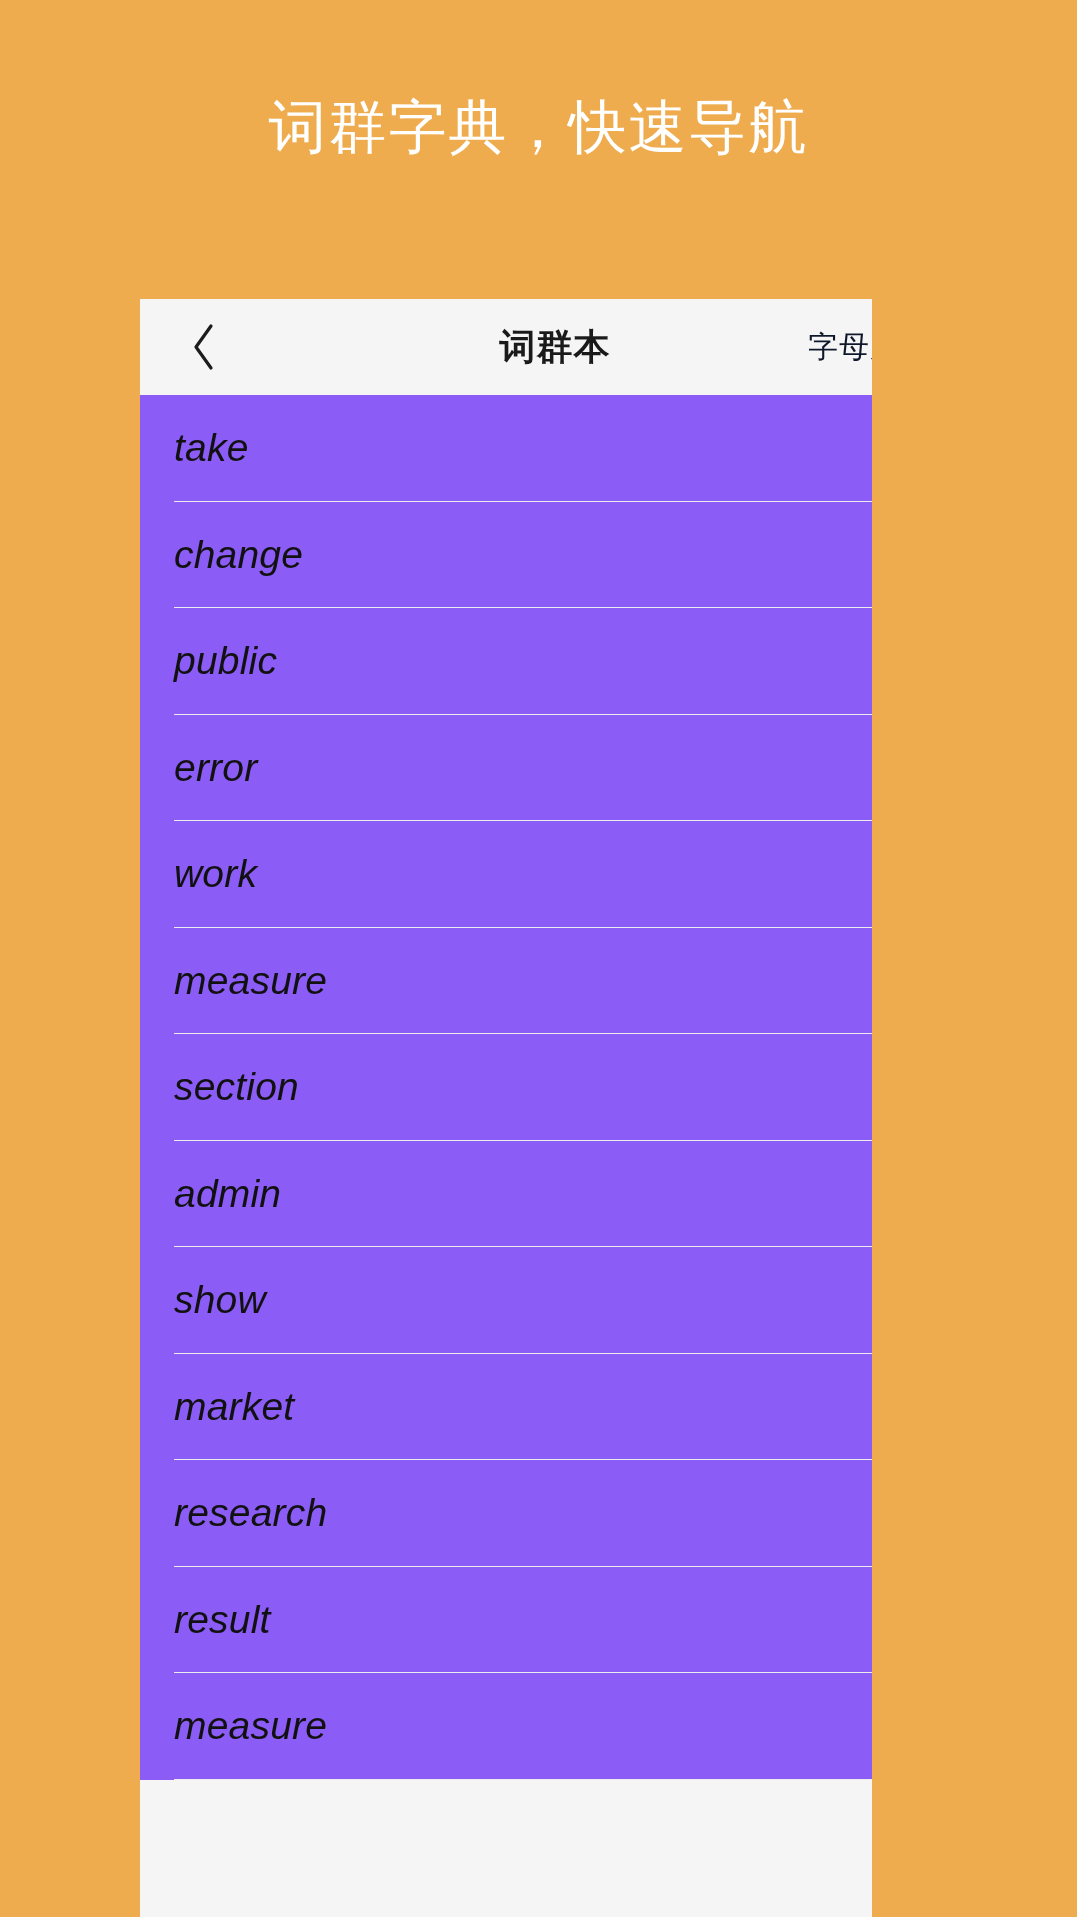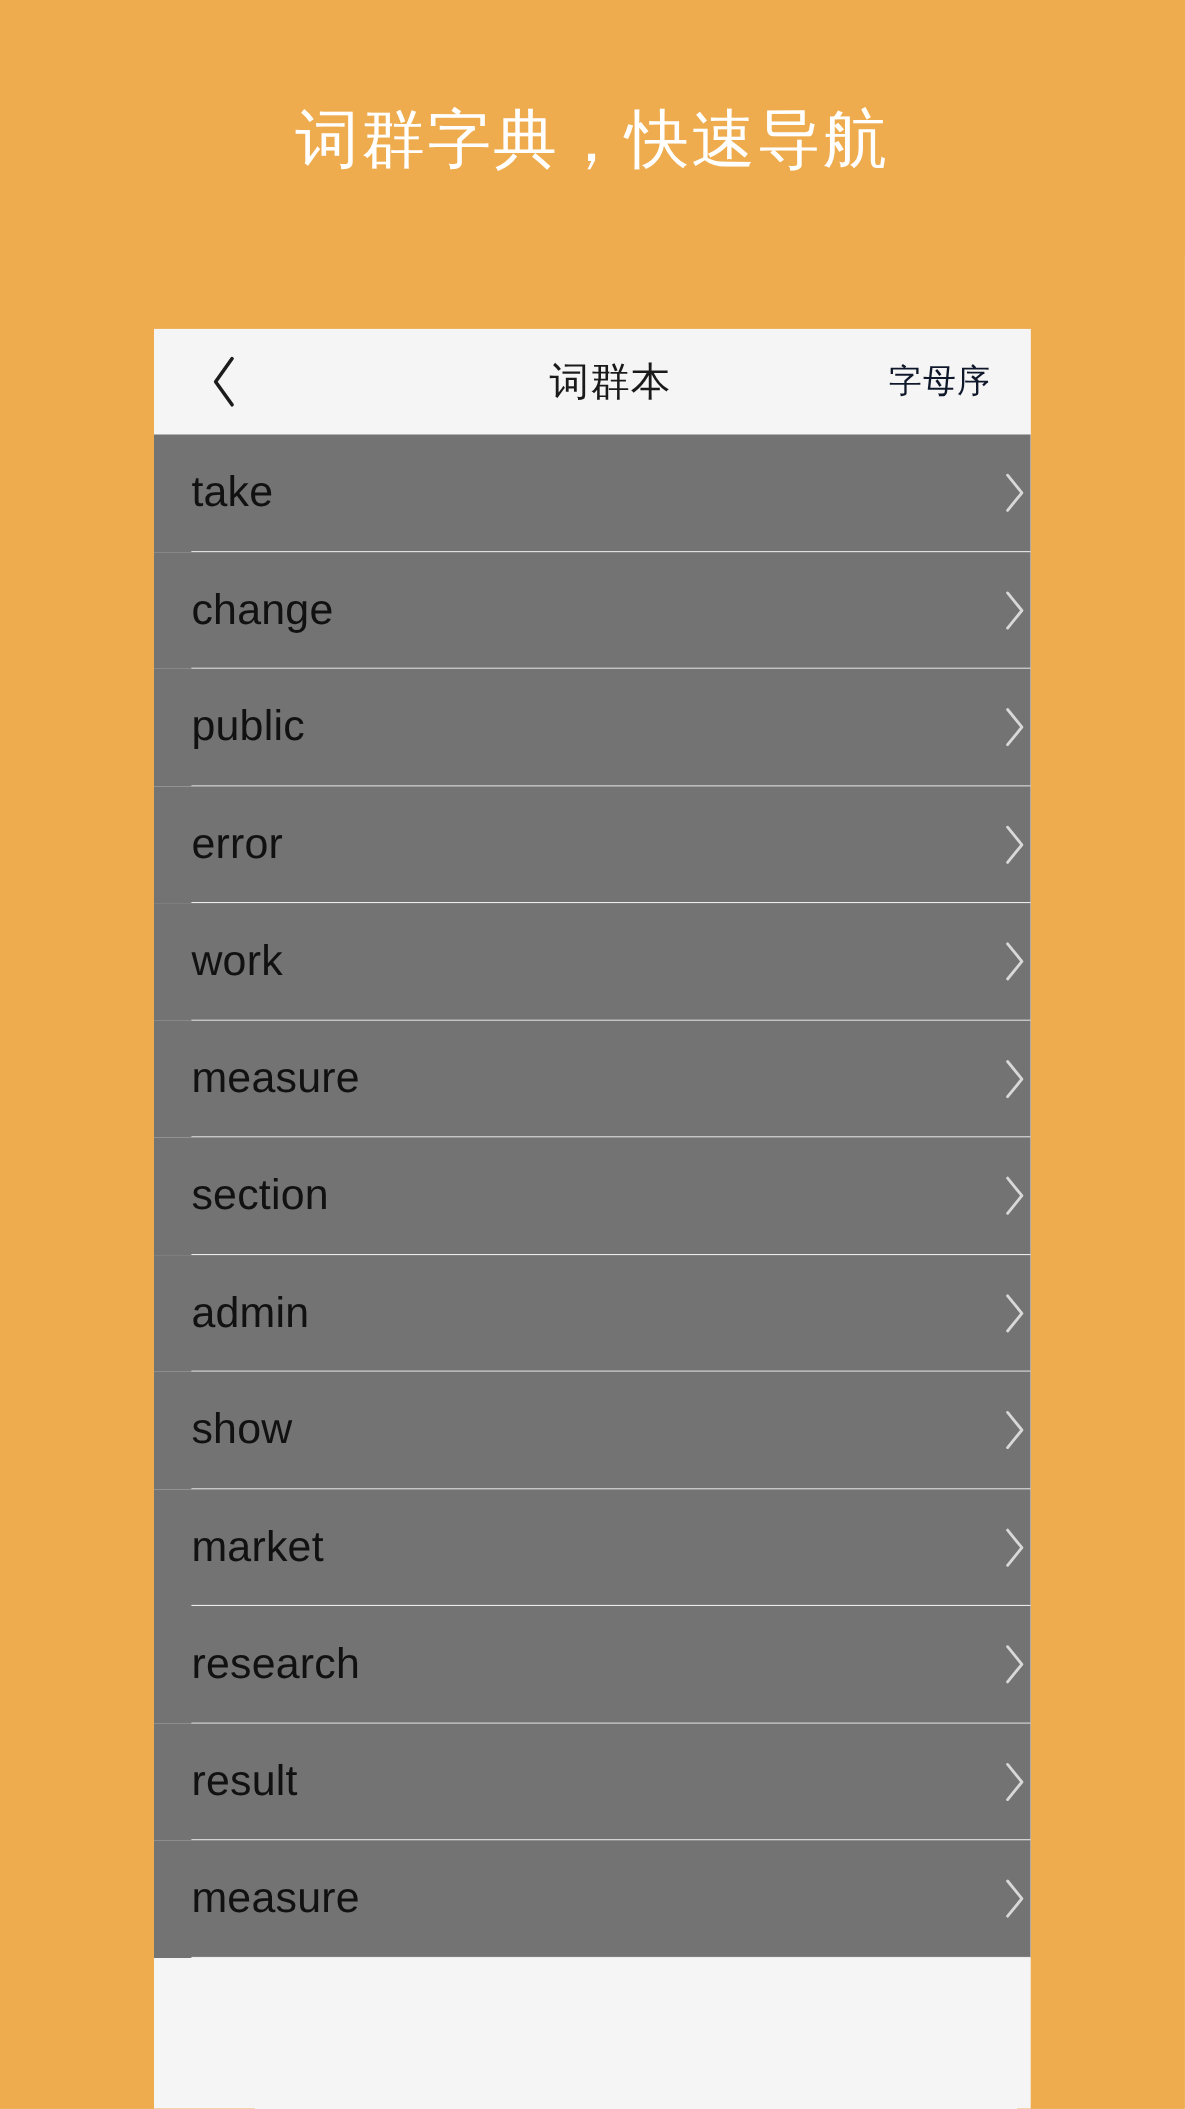--- a/index.html
+++ b/index.html
@@ -9,21 +9,21 @@
   body {
     width: 1077px;
     height: 1917px;
     overflow: hidden;
     font-family: "Liberation Sans", "DejaVu Sans", sans-serif;
     background: #eeac4e;
   }
 
   .screen {
     position: relative;
-    width: 1077px;
+    width: 872px;
     height: 1917px;
     background: #eeac4e;
     overflow: hidden;
   }
 
   
   .headline {
     position: absolute;
     top: 88px;
     left: 0;
@@ -79,21 +79,21 @@
   .nav-title {
     position: absolute;
     left: 0;
     right: 0;
     top: 0;
     height: 96px;
     line-height: 96px;
     text-align: center;
     font-size: 36px;
     color: #1a1a1a;
-    font-weight: 400;
+    font-weight: 700;
     letter-spacing: 1px;
     padding-left: 33px;
   }
 
   .nav-action {
     position: absolute;
     right: 36px;
     top: 0;
     height: 96px;
     line-height: 96px;
@@ -108,22 +108,23 @@
     width: 100%;
   }
 
   .word-row {
     position: relative;
     height: 106.5px;
     box-sizing: border-box;
     display: flex;
     align-items: center;
     padding-left: 34px;
-    background: #737373;
+    background: #8b5cf6;
     cursor: pointer;
+    font-style: italic;
   }
   .word-row::after {
     content: "";
     position: absolute;
     left: 34px;
     right: 0;
     bottom: 0;
     height: 1px;
     background: #ececec;
   }

